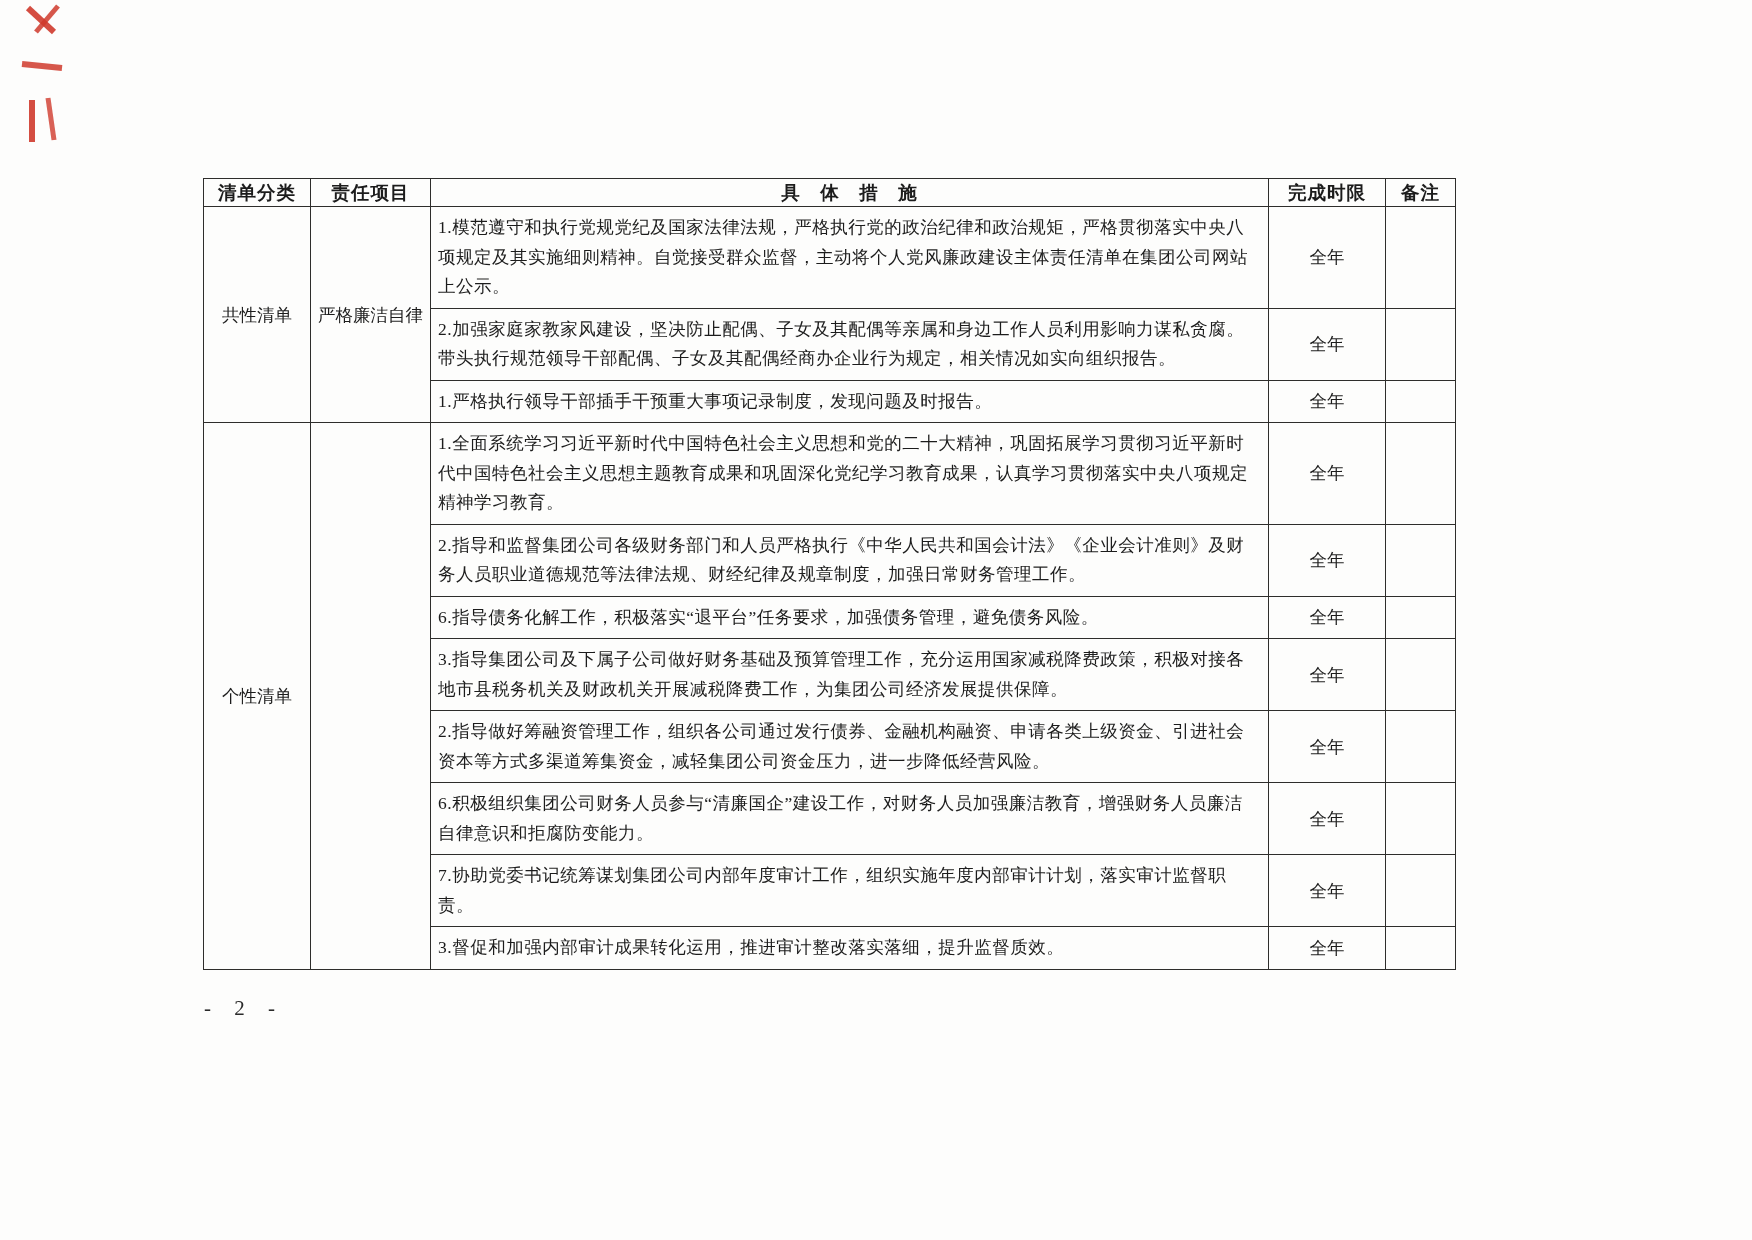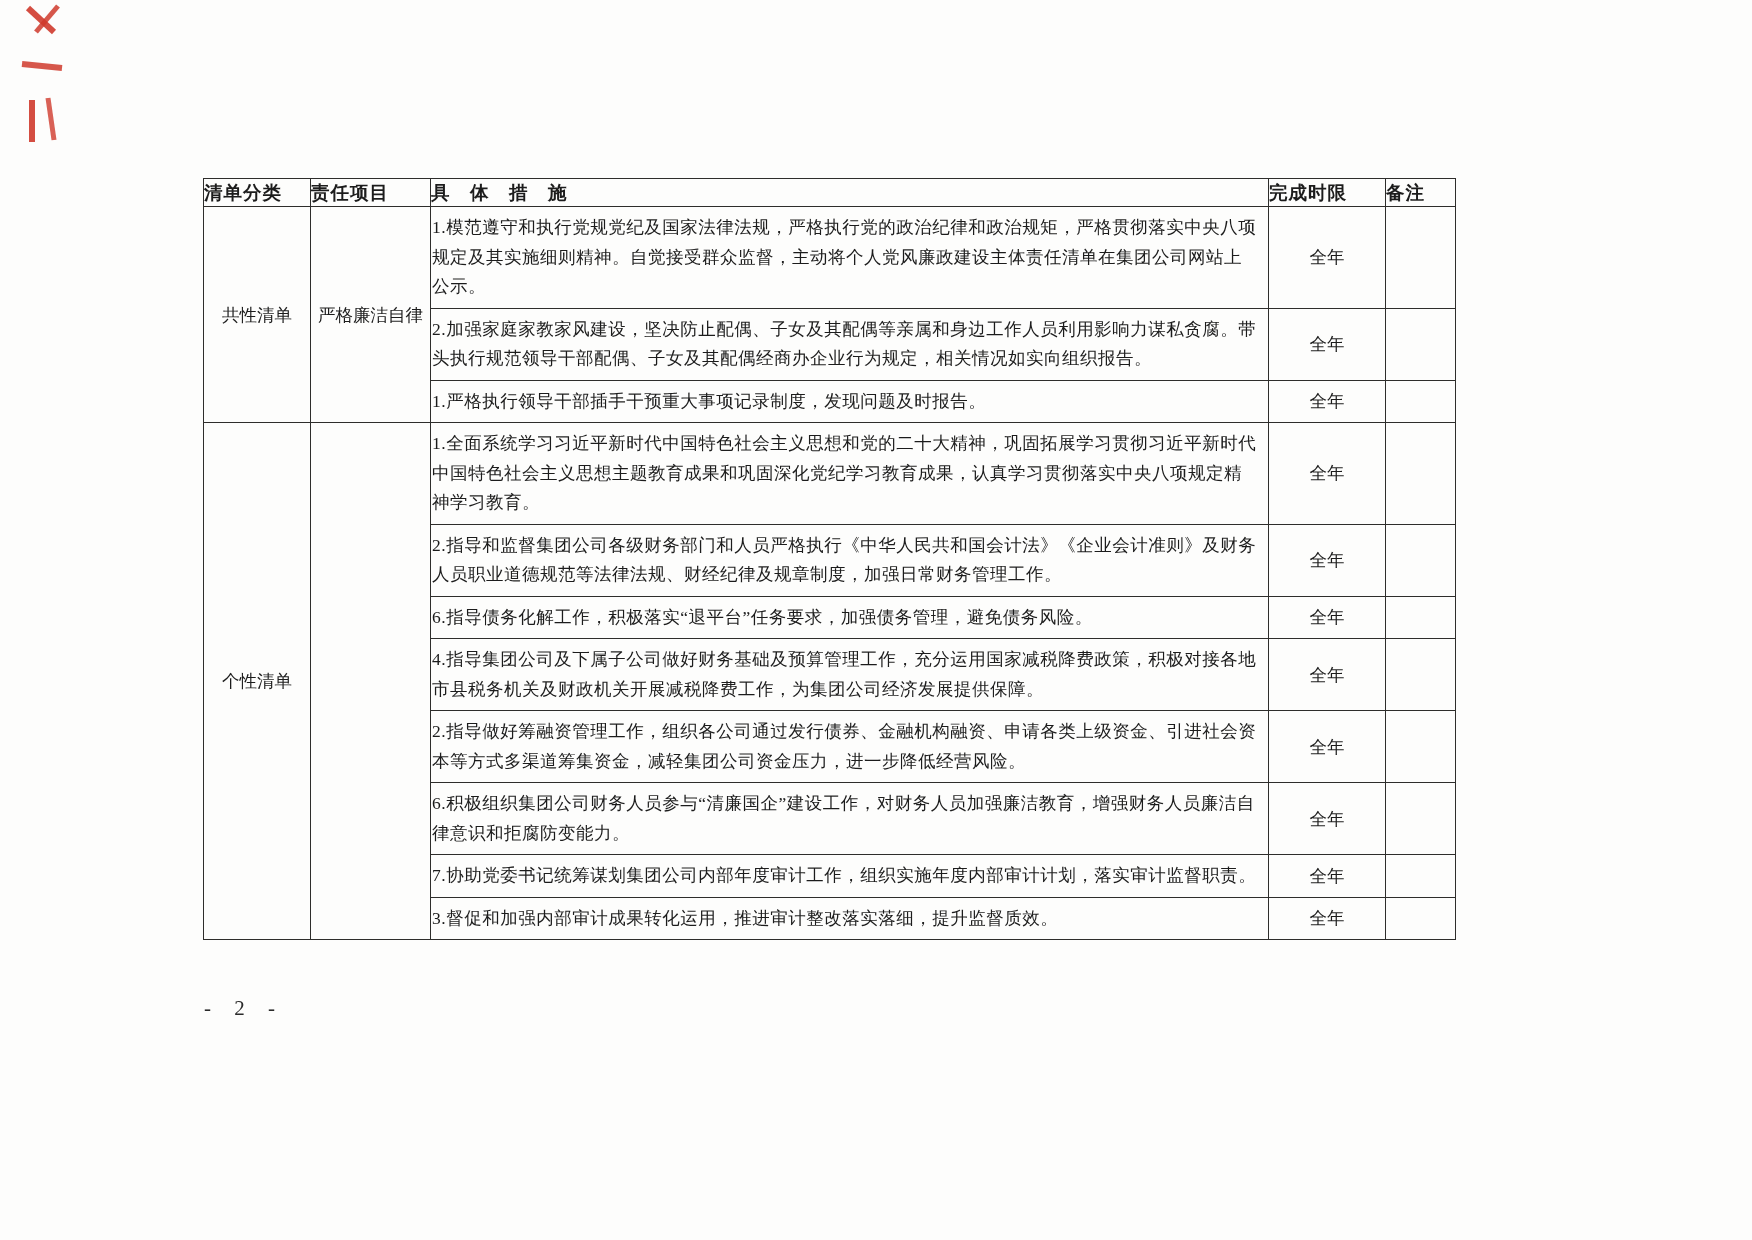--- a/index.html
+++ b/index.html
@@ -16,31 +16,31 @@
   .doc-table {
     position:absolute; left:203px; top:178px; width:1252px;
     border-collapse:collapse; table-layout:fixed;
     font-size:17.5px;
   }
   .doc-table th, .doc-table td {
     border:1px solid #2e2d2b;
   }
   .doc-table th {
     height:28px; font-size:18.5px; font-weight:bold;
-    text-align:left; vertical-align:middle;
+    text-align:center; vertical-align:middle;
     letter-spacing:1px;
     font-family:Liberation Serif, serif;
   }
   .cell-center {
     text-align:center; vertical-align:middle;
     padding:4px 2px; line-height:26px;
   }
   .cell-measure {
     text-align:left; vertical-align:middle;
-    padding:6px 9px 6px 1px; line-height:29.5px;
+    padding:6px 9px 6px 7px; line-height:29.5px;
     letter-spacing:0.5px;
   }
   .page-number {
     position:absolute; left:204px; top:996px;
     font-size:21px; letter-spacing:9px; color:#2a2a2a;
     font-family:"Liberation Serif","DejaVu Serif",serif;
   }
 </style>
 </head>
 <body>
@@ -103,21 +103,21 @@
           <td class="cell-measure">2.指导和监督集团公司各级财务部门和人员严格执行《中华人民共和国会计法》《企业会计准则》及财务人员职业道德规范等法律法规、财经纪律及规章制度，加强日常财务管理工作。</td>
           <td class="cell-center">全年</td>
           <td class="cell-center"></td>
         </tr>
         <tr>
           <td class="cell-measure">6.指导债务化解工作，积极落实“退平台”任务要求，加强债务管理，避免债务风险。</td>
           <td class="cell-center">全年</td>
           <td class="cell-center"></td>
         </tr>
         <tr>
-          <td class="cell-measure">4.指导集团公司及下属子公司做好财务基础及预算管理工作，充分运用国家减税降费政策，积极对接各地市县税务机关及财政机关开展减税降费工作，为集团公司经济发展提供保障。</td>
+          <td class="cell-measure">3.指导集团公司及下属子公司做好财务基础及预算管理工作，充分运用国家减税降费政策，积极对接各地市县税务机关及财政机关开展减税降费工作，为集团公司经济发展提供保障。</td>
           <td class="cell-center">全年</td>
           <td class="cell-center"></td>
         </tr>
         <tr>
           <td class="cell-measure">2.指导做好筹融资管理工作，组织各公司通过发行债券、金融机构融资、申请各类上级资金、引进社会资本等方式多渠道筹集资金，减轻集团公司资金压力，进一步降低经营风险。</td>
           <td class="cell-center">全年</td>
           <td class="cell-center"></td>
         </tr>
         <tr>
           <td class="cell-measure">6.积极组织集团公司财务人员参与“清廉国企”建设工作，对财务人员加强廉洁教育，增强财务人员廉洁自律意识和拒腐防变能力。</td>

